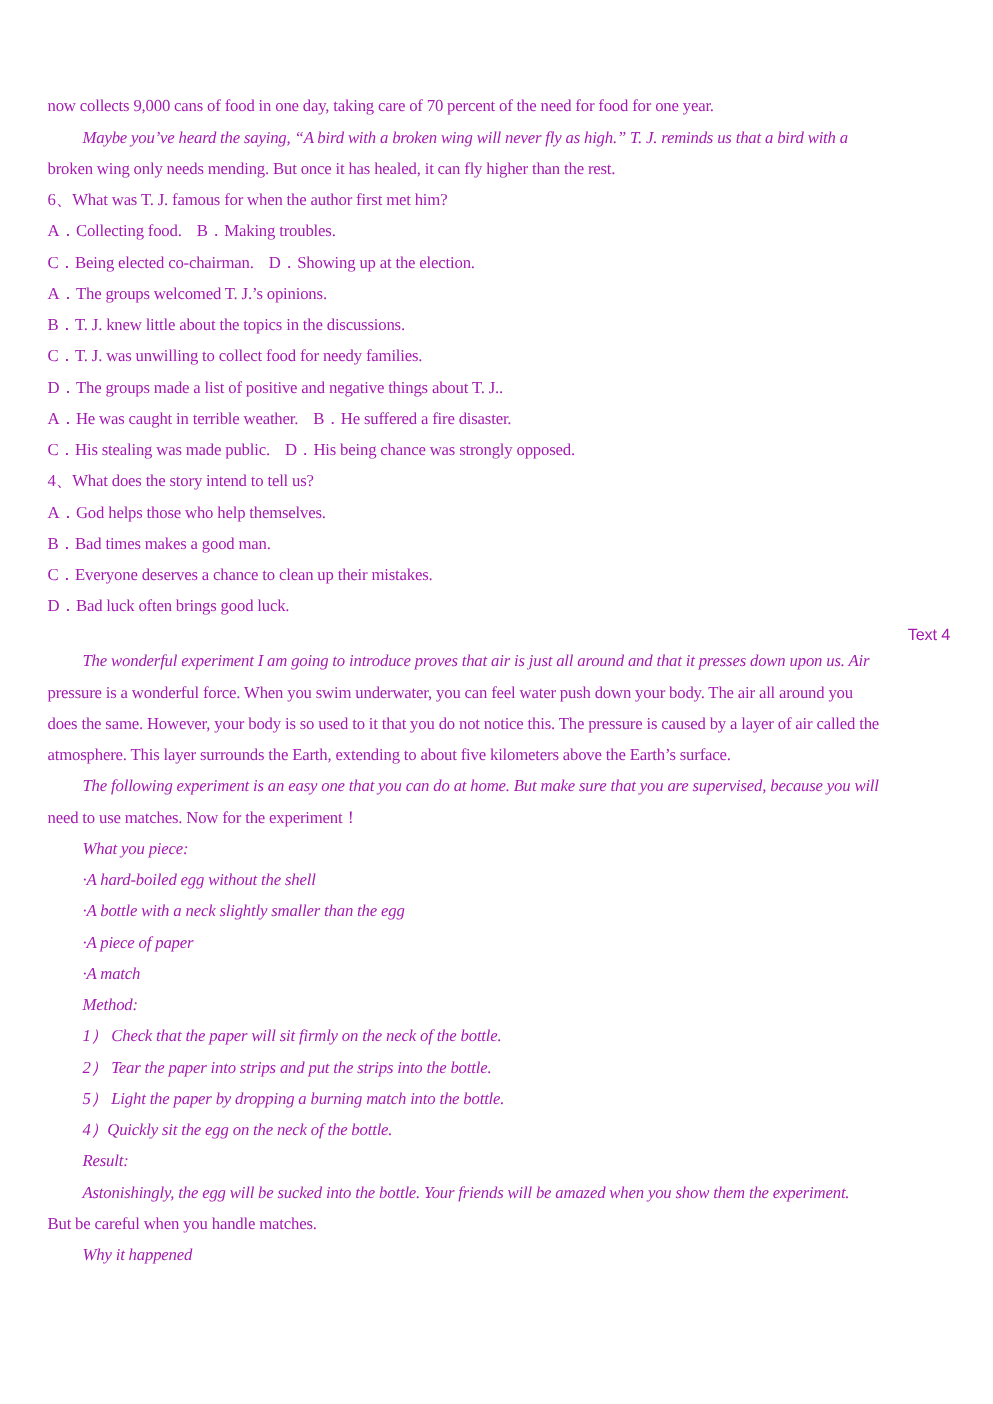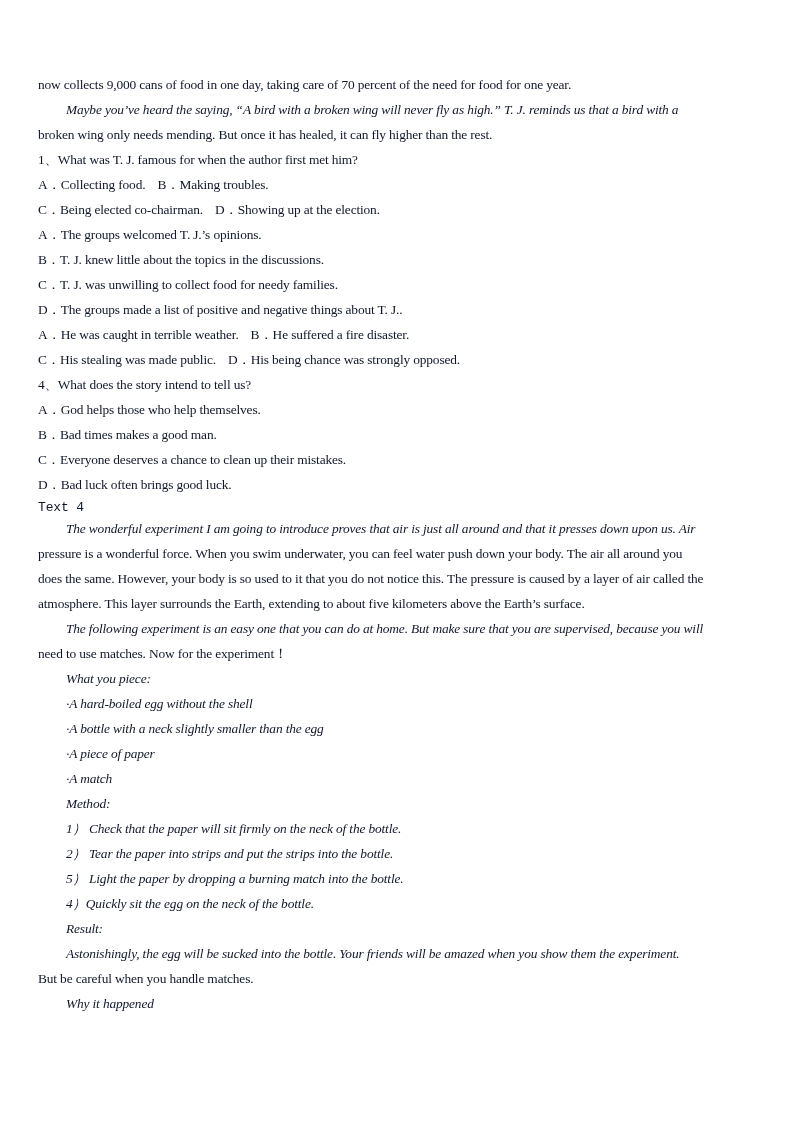--- a/index.html
+++ b/index.html
@@ -1,39 +1,39 @@
 <!DOCTYPE html>
 <html><head>
 <meta charset="utf-8">
 <style>
   html, body { margin: 0; padding: 0; background: #ffffff; }
   body { width: 794px; height: 1123px; position: relative; overflow: hidden; }
   .page {
     position: absolute; left: 38px; top: 72px; width: 722px;
-    font-family: "Liberation Serif", serif; font-size: 13.4px; color: #0f172a;
+    font-family: "Liberation Serif", serif; font-size: 13.4px; color: #a21caf;
     letter-spacing: -0.15px;
   }
   .line { height: 25px; line-height: 25px; white-space: nowrap; }
   .indent { padding-left: 28px; font-style: italic; }
   .title {
-    text-align: left; font-family: Liberation Mono, monospace;
+    text-align: right; font-family: Liberation Sans, sans-serif;
     font-size: 13px; height: 16px; line-height: 16px; margin-top: 3px;
   }
   .opt-gap { display: inline-block; width: 12px; }
 </style>
 </head>
 <body>
 
 <div class="page">
 
   <div class="line">now collects 9,000 cans of food in one day, taking care of 70 percent of the need for food for one year.</div>
   <div class="line indent">Maybe you’ve heard the saying, “A bird with a broken wing will never fly as high.” T. J. reminds us that a bird with a</div>
   <div class="line">broken wing only needs mending. But once it has healed, it can fly higher than the rest.</div>
 
-  <div class="line">1、What was T. J. famous for when the author first met him?</div>
+  <div class="line">6、What was T. J. famous for when the author first met him?</div>
   <div class="line">
     <span>A．Collecting food.</span><span class="opt-gap"></span><span>B．Making troubles.</span>
   </div>
   <div class="line">
     <span>C．Being elected co-chairman.</span><span class="opt-gap"></span><span>D．Showing up at the election.</span>
   </div>
 
   <div class="line">A．The groups welcomed T. J.’s opinions.</div>
   <div class="line">B．T. J. knew little about the topics in the discussions.</div>
   <div class="line">C．T. J. was unwilling to collect food for needy families.</div>

